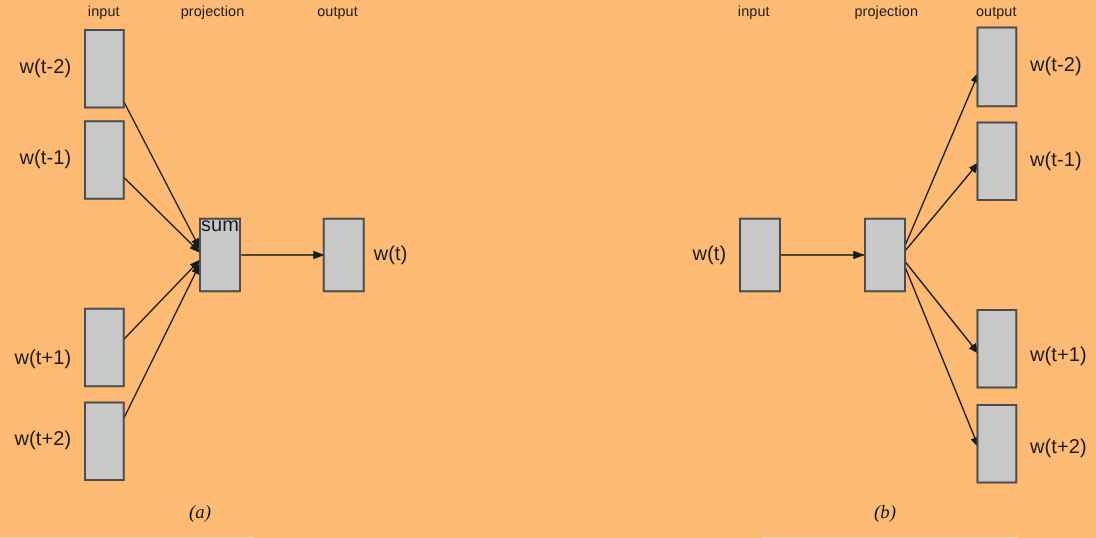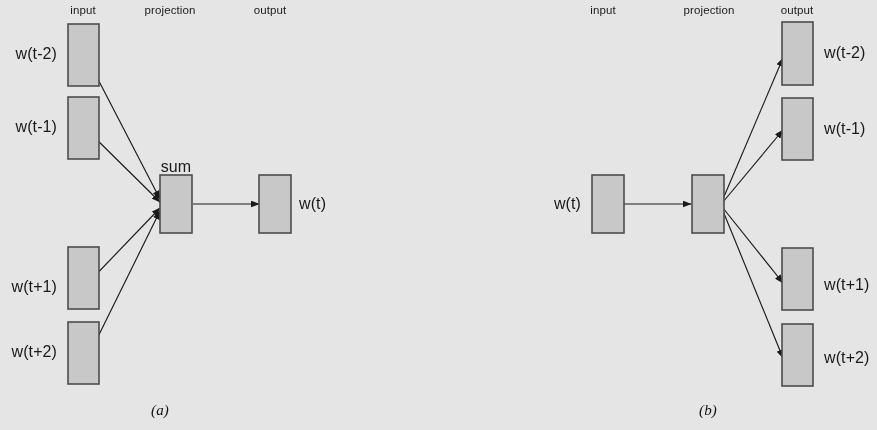--- a/index.html
+++ b/index.html
@@ -10,21 +10,21 @@
   body {
     width: 877px;
     height: 430px;
     font-family: "Liberation Sans", sans-serif;
     overflow: hidden;
   }
   #canvas {
     position: relative;
     width: 877px;
     height: 430px;
-    background: #e5e5e5;
+    background: #fdba74;
   }
   svg#diagram {
     position: absolute;
     left: 0;
     top: 0;
     width: 877px;
     height: 430px;
   }
   .node-box {
     fill: #c8c8c8;
@@ -115,21 +115,21 @@
 
   <div class="lbl col-header" style="left:83px; top:4px;">input</div>
   <div class="lbl col-header" style="left:170px; top:4px;">projection</div>
   <div class="lbl col-header" style="left:270px; top:4px;">output</div>
 
   <div class="lbl node-label-left" style="left:57px; top:54px;">w(t-2)</div>
   <div class="lbl node-label-left" style="left:57px; top:127px;">w(t-1)</div>
   <div class="lbl node-label-left" style="left:57px; top:287px;">w(t+1)</div>
   <div class="lbl node-label-left" style="left:57px; top:352px;">w(t+2)</div>
 
-  <div class="lbl node-label-top" style="left:176px; top:158px;">sum</div>
+  <div class="lbl node-label-top" style="left:176px; top:172px;">sum</div>
 
   <div class="lbl node-label-right" style="left:299px; top:204px;">w(t)</div>
 
   <div class="lbl caption" style="left:160px; top:402px;">(a)</div>
 
   <div class="lbl col-header" style="left:603px; top:4px;">input</div>
   <div class="lbl col-header" style="left:709px; top:4px;">projection</div>
   <div class="lbl col-header" style="left:797px; top:4px;">output</div>
 
   <div class="lbl node-label-left" style="left:581px; top:204px;">w(t)</div>

